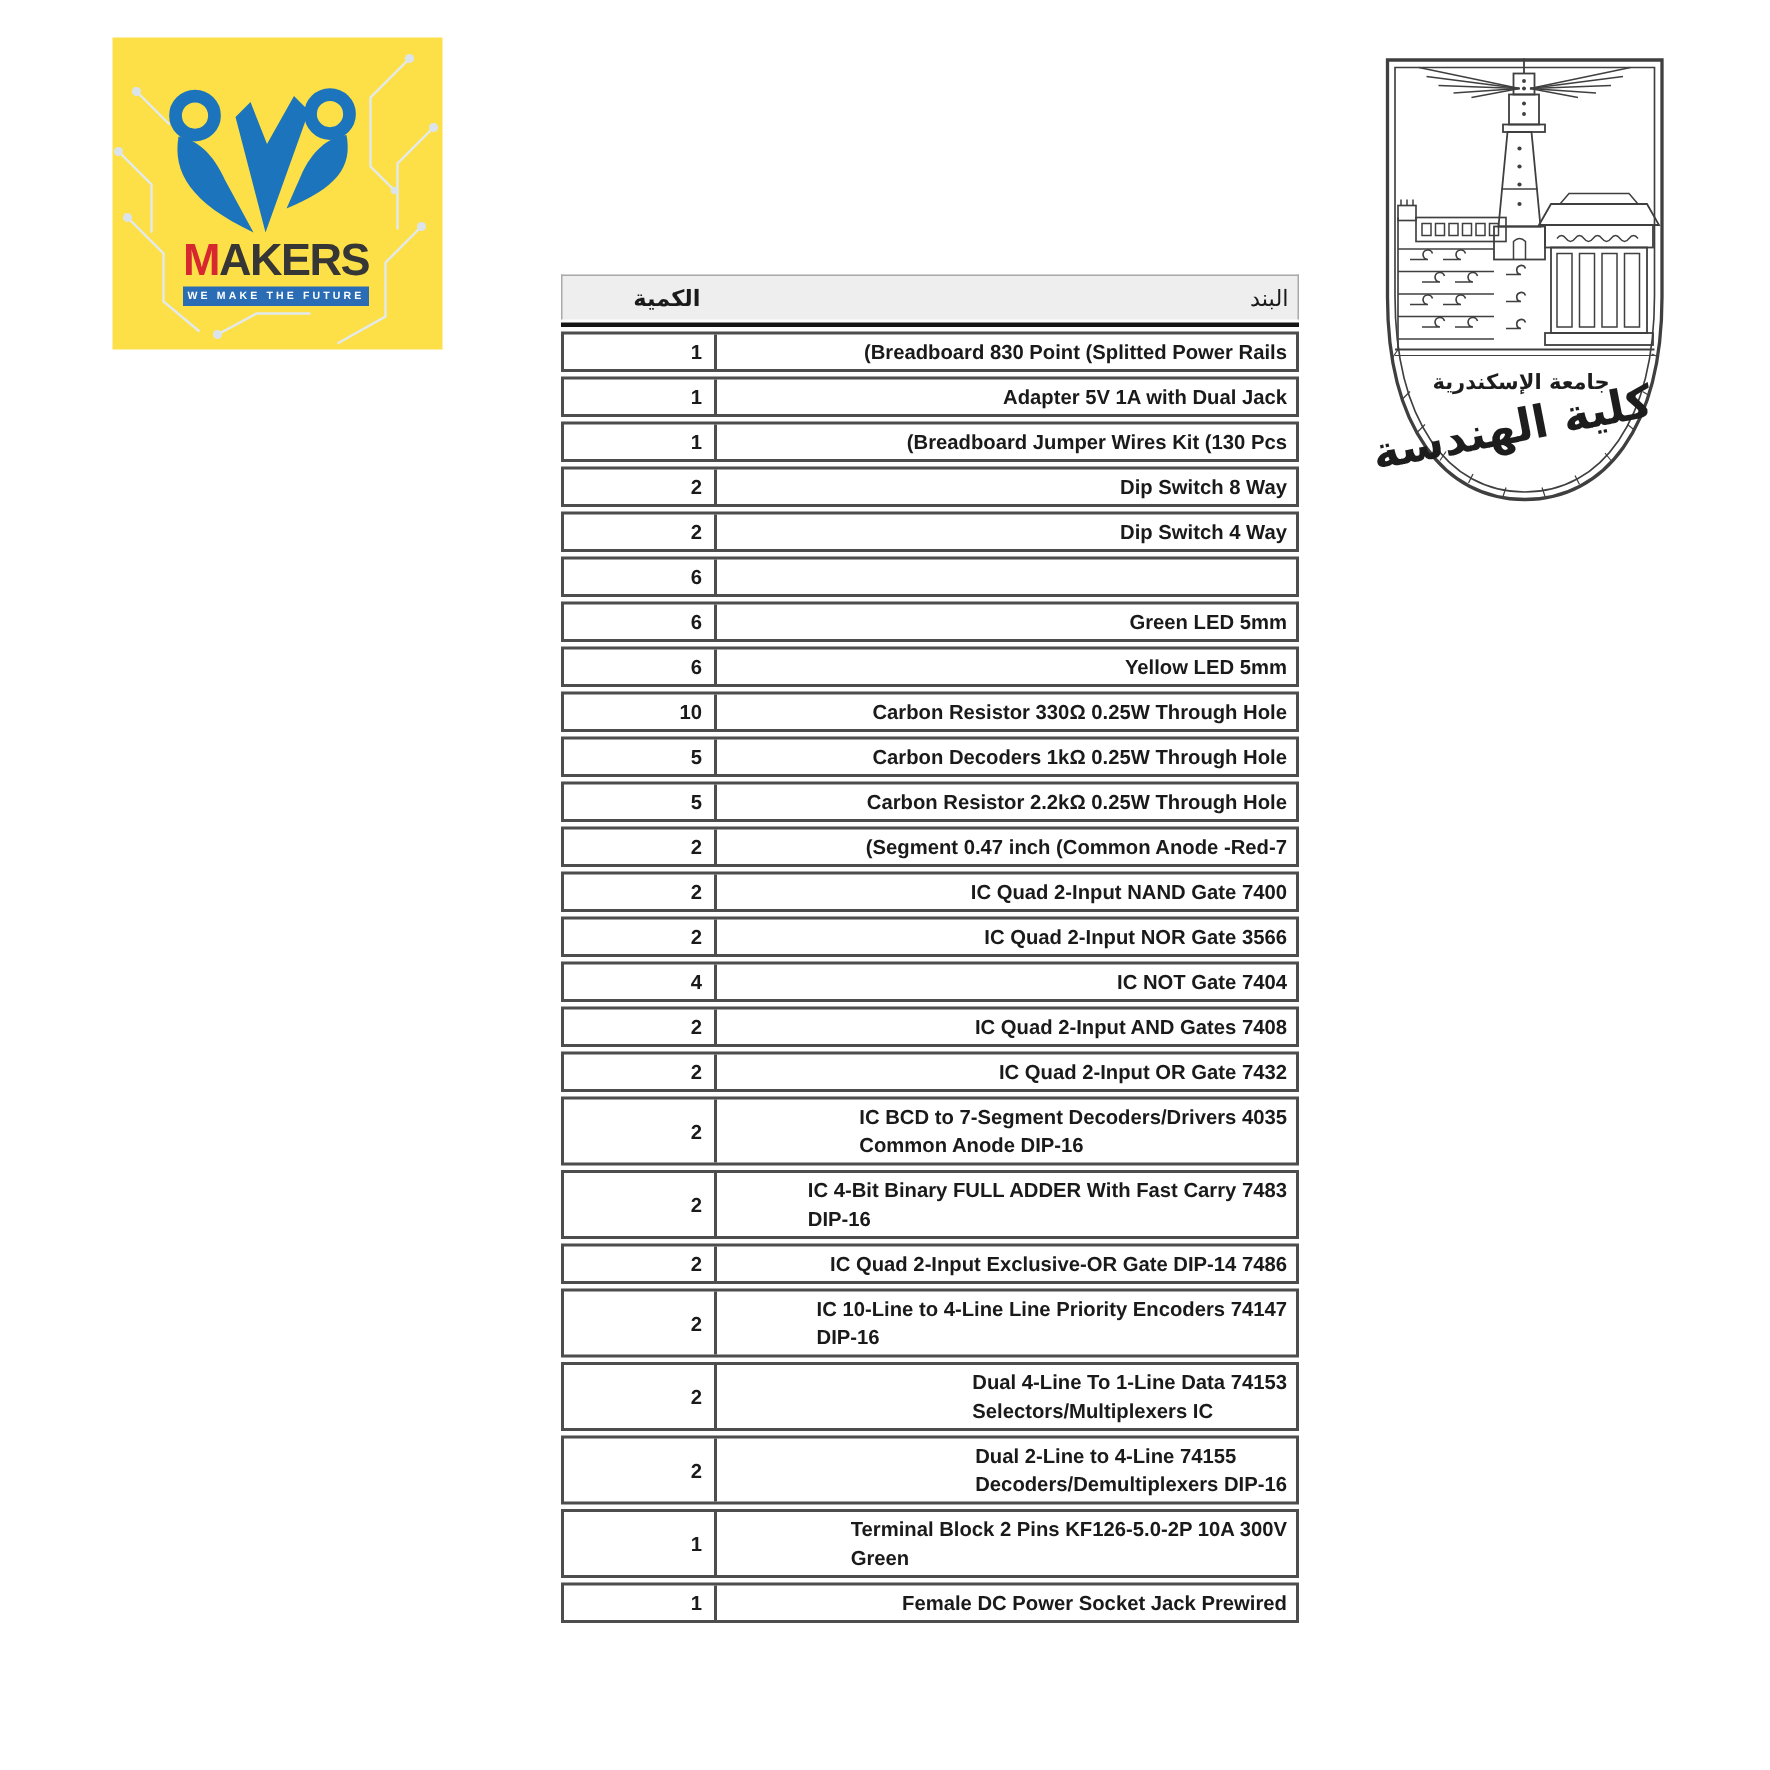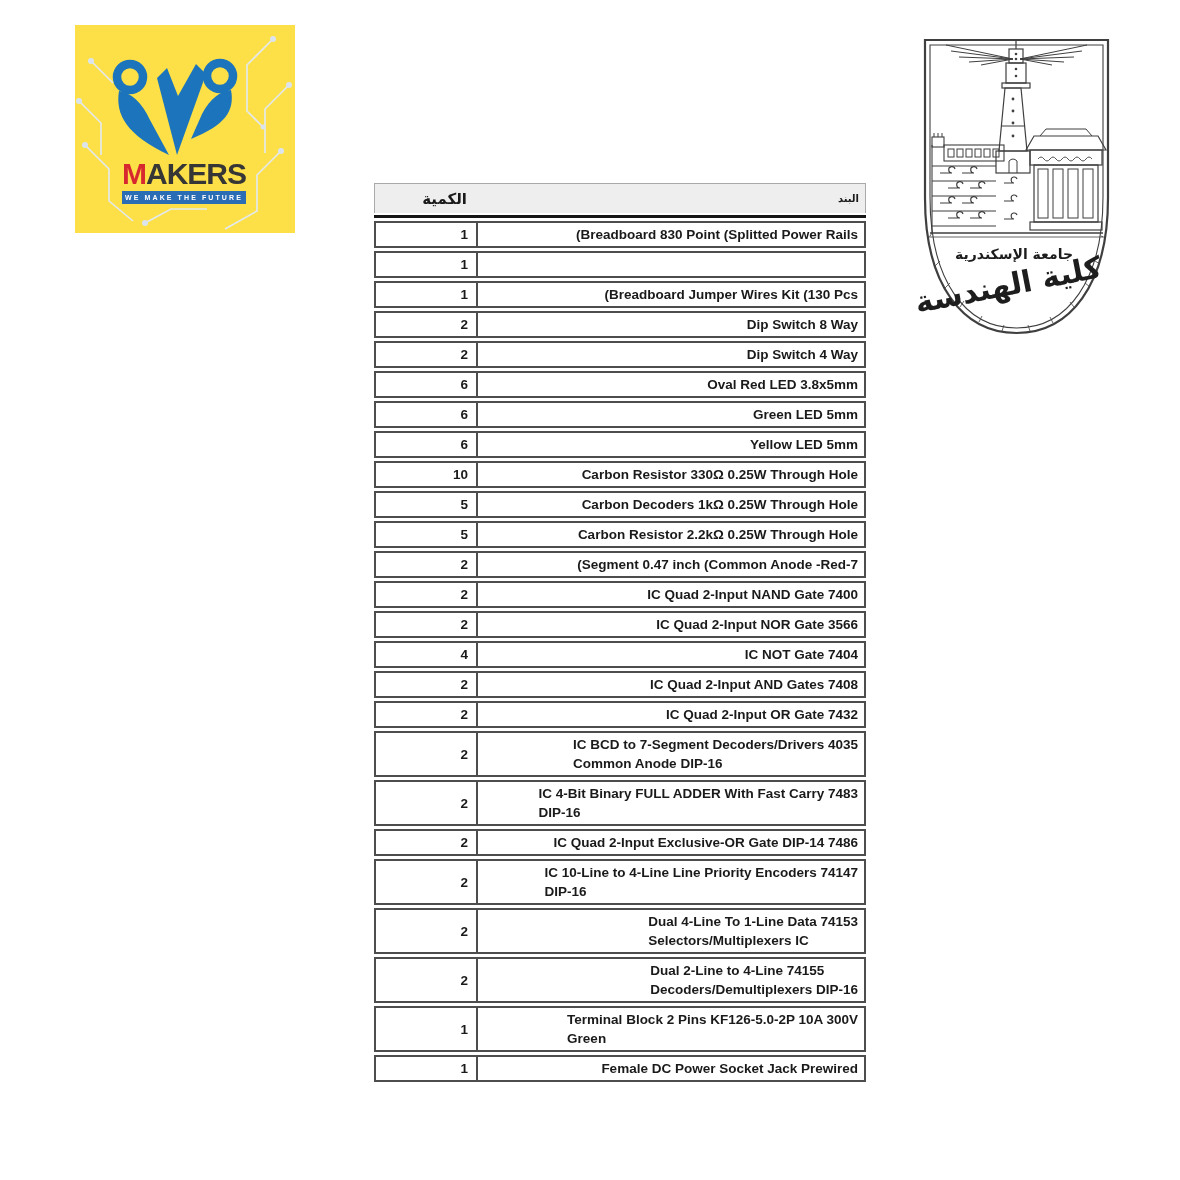--- a/index.html
+++ b/index.html
@@ -34,21 +34,21 @@
   .thead{
     display:flex;height:30px;background:#eeeeee;box-sizing:border-box;
     border:1px solid #a9a9a9;border-bottom:none;align-items:center;
   }
   .thead .h-qty{
     width:104px;text-align:right;padding-right:12px;box-sizing:border-box;
     font-size:15px;font-weight:700;font-family:"DejaVu Sans",sans-serif;
   }
   .thead .h-item{
     flex:1;text-align:right;padding-right:6px;box-sizing:border-box;
-    font-size:10px;font-weight:700;font-family:"DejaVu Sans",sans-serif;
+    font-size:15px;font-weight:400;font-family:"DejaVu Sans",sans-serif;
   }
   .head-rule{height:3px;background:#161616;margin-top:2px;margin-bottom:3px;}
   .trow{
     display:flex;border:2px solid #4d4d4d;margin-bottom:3px;background:#ffffff;
     align-items:stretch;
   }
   .c-qty{
     width:102px;box-sizing:border-box;border-right:2px solid #4d4d4d;
     text-align:right;padding:2px 8px;font-size:13.5px;font-weight:700;
     display:flex;align-items:center;justify-content:flex-end;line-height:19px;
@@ -210,40 +210,40 @@
   </div>
   <div class="head-rule"></div>
   <div id="rows-host">
   <div class="trow">
     <div class="c-qty">1</div>
     <div class="c-item">(Breadboard 830 Point (Splitted Power Rails</div>
   </div>
 
   <div class="trow">
     <div class="c-qty">1</div>
+    <div class="c-item">Adapter 5V 1A with Dual Jack</div>
   </div>
 
   <div class="trow">
     <div class="c-qty">1</div>
     <div class="c-item">(Breadboard Jumper Wires Kit (130 Pcs</div>
   </div>
 
   <div class="trow">
     <div class="c-qty">2</div>
     <div class="c-item">Dip Switch 8 Way</div>
   </div>
 
   <div class="trow">
     <div class="c-qty">2</div>
     <div class="c-item">Dip Switch 4 Way</div>
   </div>
 
   <div class="trow">
     <div class="c-qty">6</div>
-    <div class="c-item">Oval Red LED 3.8x5mm</div>
   </div>
 
   <div class="trow">
     <div class="c-qty">6</div>
     <div class="c-item">Green LED 5mm</div>
   </div>
 
   <div class="trow">
     <div class="c-qty">6</div>
     <div class="c-item">Yellow LED 5mm</div>

